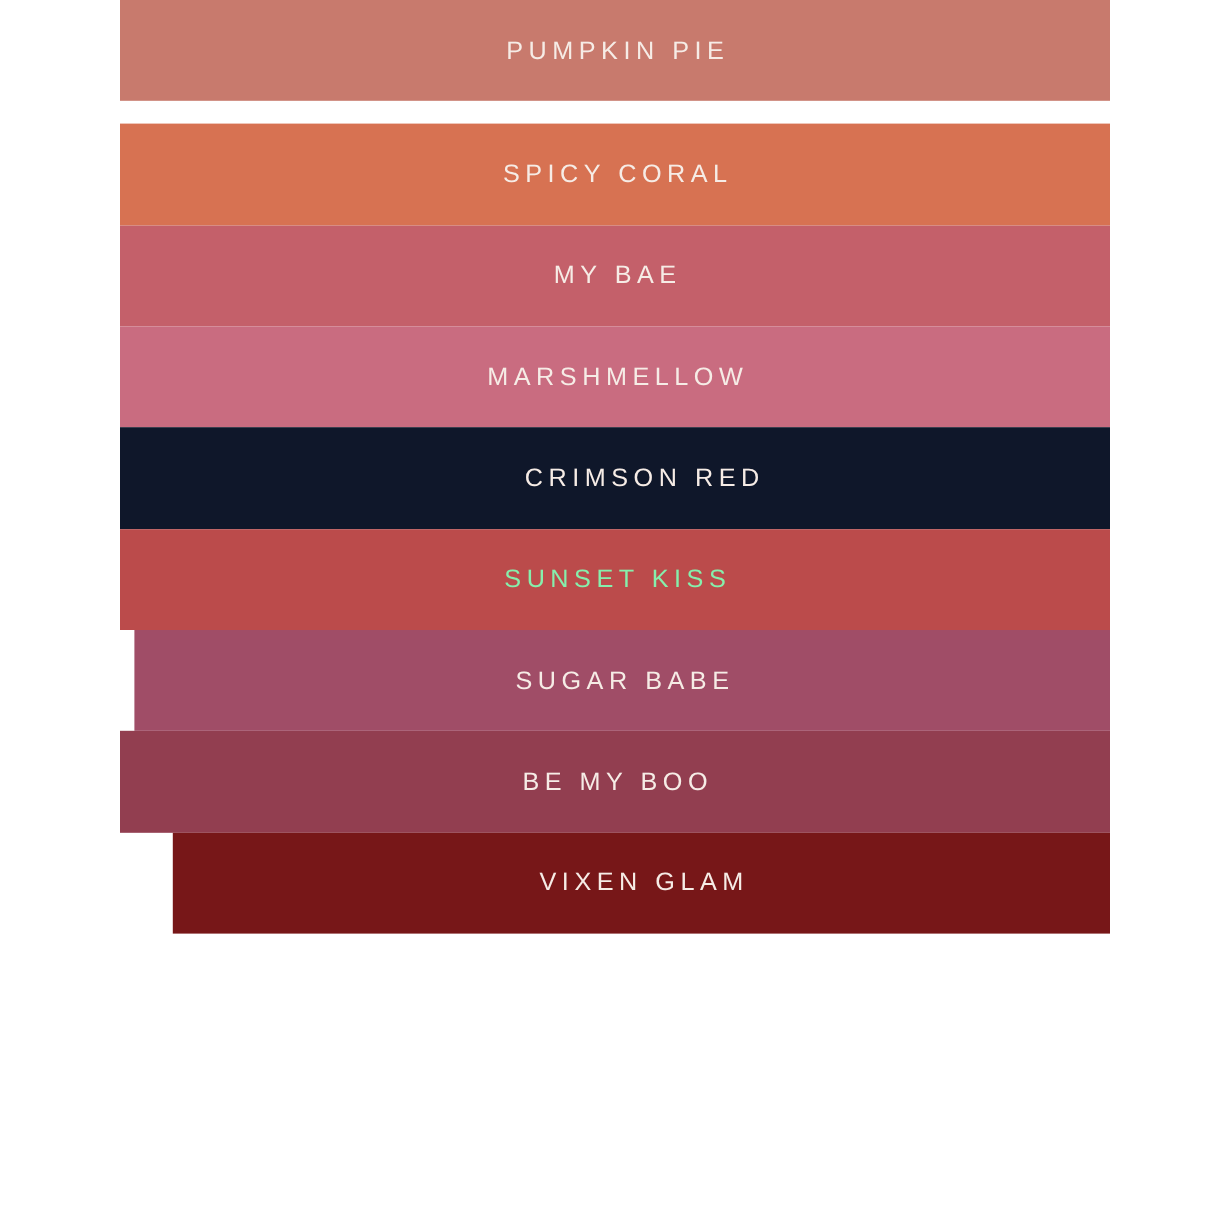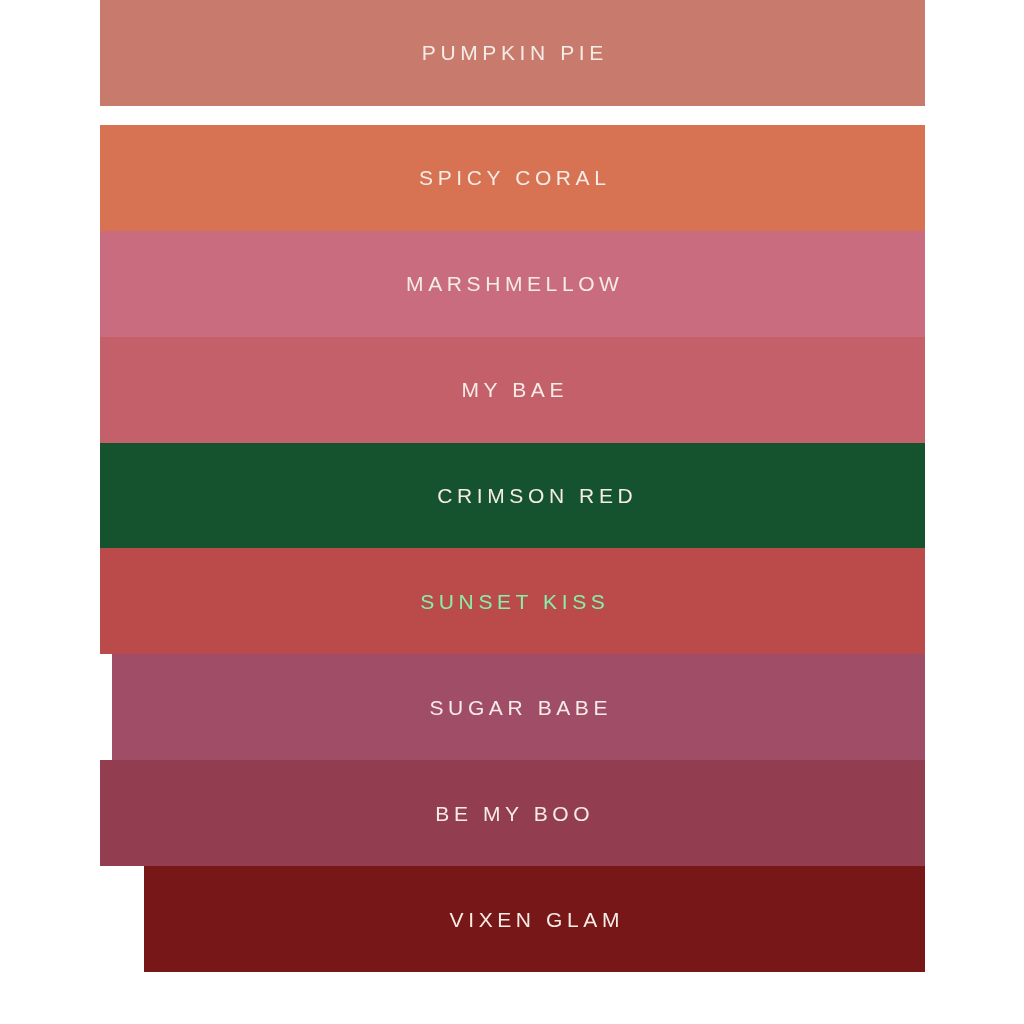--- a/index.html
+++ b/index.html
@@ -13,21 +13,21 @@
     background: #ffffff;
     font-family: "Liberation Sans", sans-serif;
     overflow: hidden;
   }
 
   #palette-board {
     position: absolute;
     top: 0;
     left: 100px;
     width: 825px;
-    height: 972px;
+    height: 778px;
     display: flex;
     flex-direction: column;
     background: #ffffff;
   }
 
   .swatch {
     flex: 1 1 0;
     position: relative;
     display: flex;
     align-items: center;
@@ -54,29 +54,29 @@
 <div id="palette-board" style="background-color: rgb(255, 255, 255);">
 
   <div class="swatch" style="background-color: rgb(200, 122, 109);">
     <span class="swatch-label" style="color: rgb(246, 236, 230);">PUMPKIN PIE</span>
   </div>
 
   <div class="swatch" style="background-color: rgb(215, 114, 82); margin-top: 19px;">
     <span class="swatch-label" style="color: rgb(246, 236, 230);">SPICY CORAL</span>
   </div>
 
+  <div class="swatch" style="background-color: rgb(196, 96, 106);">
+    <span class="swatch-label" style="color: rgb(246, 236, 230);">MY BAE</span>
+  </div>
+
   <div class="swatch" style="background-color: rgb(201, 108, 128);">
     <span class="swatch-label" style="color: rgb(246, 236, 230);">MARSHMELLOW</span>
   </div>
 
-  <div class="swatch" style="background-color: rgb(196, 96, 106);">
-    <span class="swatch-label" style="color: rgb(246, 236, 230);">MY BAE</span>
-  </div>
-
-  <div class="swatch" style="background-color: #14532d; padding-left: 45px;">
+  <div class="swatch" style="background-color: #0f172a; padding-left: 45px;">
     <span class="swatch-label" style="color: rgb(246, 236, 230);">CRIMSON RED</span>
   </div>
 
 
   <div class="swatch" style="background-color: rgb(187, 75, 75);">
     <span class="swatch-label" style="color: #86efac;">SUNSET KISS</span>
   </div>
 
   <div class="swatch" style="background-color: rgb(160, 77, 103); margin-left: 12px;">
     <span class="swatch-label" style="color: rgb(246, 236, 230);">SUGAR BABE</span>

